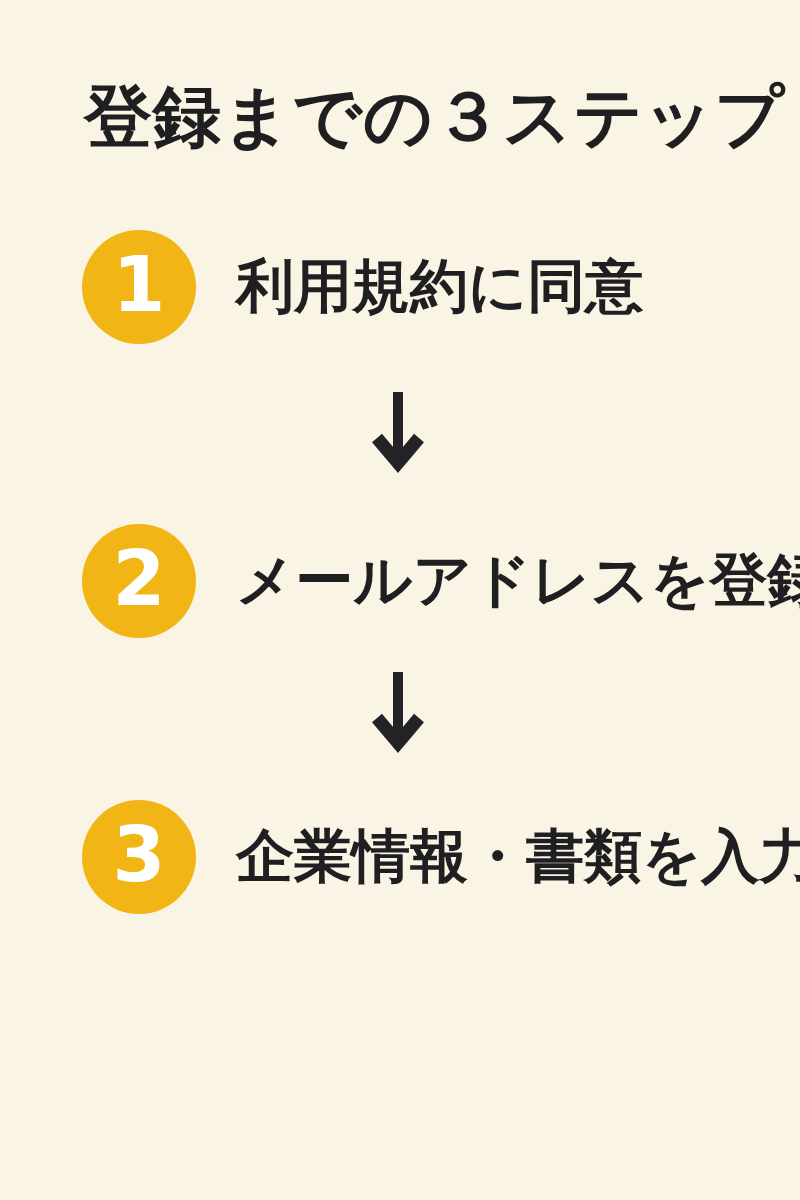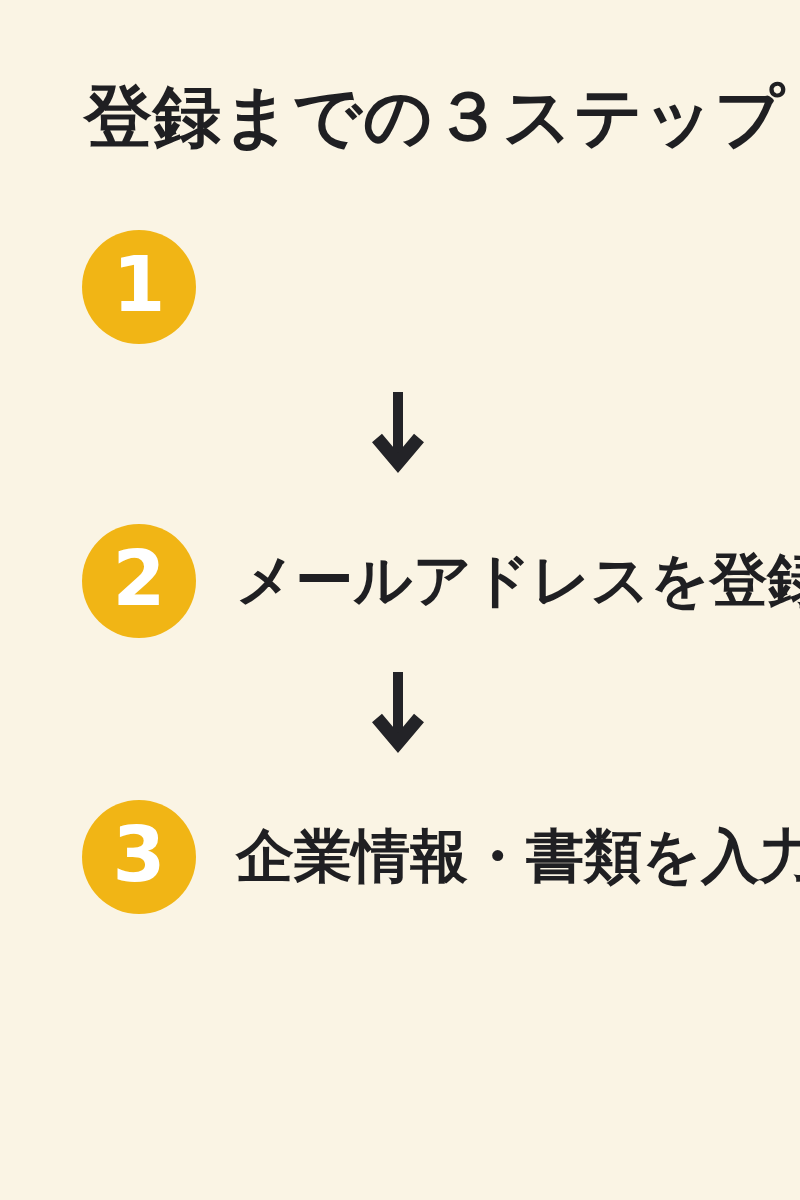--- a/index.html
+++ b/index.html
@@ -76,20 +76,21 @@
 <body>
 
 <div class="page">
 
   <h1 class="title">登録までの３ステップ</h1>
 
   <div class="step-row row-1">
     <div class="badge">
       <span>1</span>
     </div>
+    <div class="step-label">利用規約に同意</div>
   </div>
 
   <div class="arrow arrow-1">
     <svg width="52" height="92" viewBox="0 0 52 92" aria-hidden="true">
       <line x1="26" y1="4" x2="26" y2="66" stroke="#232327" stroke-width="10"></line>
       <polyline points="5,50 26,75 47,50" fill="none" stroke="#232327" stroke-width="13" stroke-linejoin="miter"></polyline>
     </svg>
   </div>
 
   <div class="step-row row-2">

